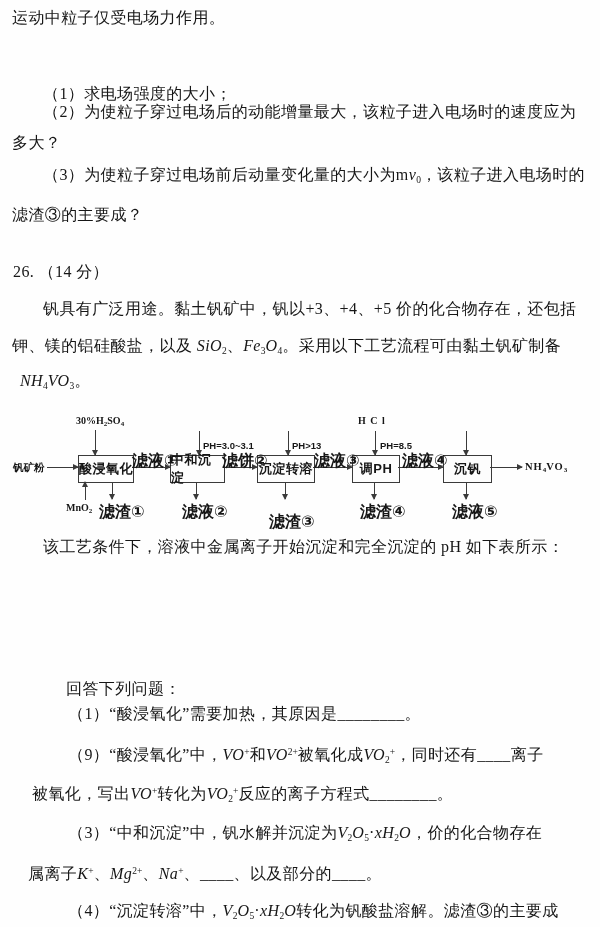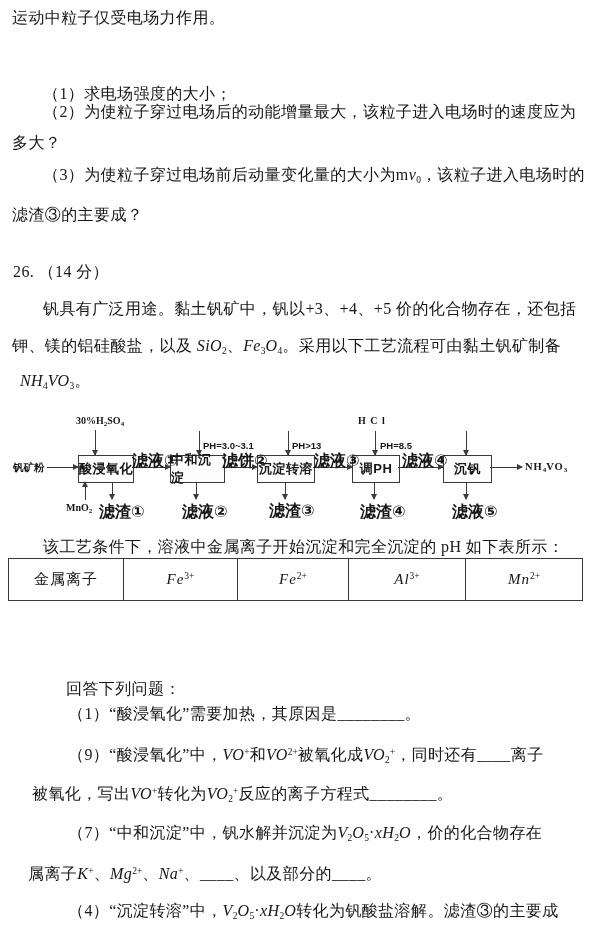--- a/index.html
+++ b/index.html
@@ -108,45 +108,38 @@
   <div class="av up" style="left:85px;top:69px;height:18px"></div>
   <div class="av down" style="left:112px;top:69px;height:17px"></div>
   <div class="av down" style="left:196px;top:69px;height:17px"></div>
   <div class="av down" style="left:285px;top:69px;height:17px"></div>
   <div class="av down" style="left:374px;top:69px;height:17px"></div>
   <div class="av down" style="left:466px;top:69px;height:17px"></div>
 
   <div class="chem" style="left:66px;top:89px"><span>MnO</span><sub>2</sub></div>
   <div class="dlabel" style="left:99px;top:89px">滤渣①</div>
   <div class="dlabel" style="left:182px;top:89px">滤液②</div>
-  <div class="dlabel" style="left:269px;top:88px">滤渣③</div>
+  <div class="dlabel" style="left:269px;top:99px">滤渣③</div>
   <div class="dlabel" style="left:360px;top:89px">滤渣④</div>
   <div class="dlabel" style="left:452px;top:89px">滤液⑤</div>
 </div>
 
 <div class="line" style="left:43px;top:537px">该工艺条件下，溶液中金属离子开始沉淀和完全沉淀的 pH 如下表所示：</div>
 
 <table class="ph-table">
   <colgroup>
     <col style="width:115px">
       <col style="width:114px">
       <col style="width:111px">
     <col style="width:117px">
       <col style="width:117px">
   </colgroup>
   <tbody>
-      <tr class="hdr">
-    <td>金属离子</td>
-    <td><span class="it">Fe</span><sup>3+</sup></td>
-    <td><span class="it">Fe</span><sup>2+</sup></td>
-    <td><span class="it">Al</span><sup>3+</sup></td>
-    <td><span class="it">Mn</span><sup>2+</sup></td>
-  </tr>
 </tbody>
   </table>
 
 <div class="line" style="left:66px;top:679px">回答下列问题：</div>
 <div class="line" style="left:68px;top:704px">（1）“酸浸氧化”需要加热，其原因是________。</div>
 <div class="line" style="left:68px;top:742px"><span>（9）“酸浸氧化”中，</span><span class="it">VO</span><sup>+</sup><span>和</span><span class="it">VO</span><sup>2+</sup><span>被氧化成</span><span class="it">VO</span><sub>2</sub><sup>+</sup><span>，同时还有</span><span>____</span><span>离子</span></div>
 <div class="line" style="left:32px;top:781px"><span>被氧化，写出</span><span class="it">VO</span><sup>+</sup><span>转化为</span><span class="it">VO</span><sub>2</sub><sup>+</sup><span>反应的离子方程式________。</span></div>
-<div class="line" style="left:68px;top:823px"><span>（7）“中和沉淀”中，钒水解并沉淀为</span><span class="it">V</span><sub>2</sub><span class="it">O</span><sub>5</sub><span>·</span><span class="it">xH</span><sub>2</sub><span class="it">O</span><span>，价的化合物存在</span></div>
+<div class="line" style="left:68px;top:823px"><span>（3）“中和沉淀”中，钒水解并沉淀为</span><span class="it">V</span><sub>2</sub><span class="it">O</span><sub>5</sub><span>·</span><span class="it">xH</span><sub>2</sub><span class="it">O</span><span>，价的化合物存在</span></div>
 <div class="line" style="left:28px;top:861px"><span>属离子</span><span class="it">K</span><sup>+</sup><span>、</span><span class="it">Mg</span><sup>2+</sup><span>、</span><span class="it">Na</span><sup>+</sup><span>、____、以及部分的____。</span></div>
 <div class="line" style="left:68px;top:901px"><span>（4）“沉淀转溶”中，</span><span class="it">V</span><sub>2</sub><span class="it">O</span><sub>5</sub><span>·</span><span class="it">xH</span><sub>2</sub><span class="it">O</span><span>转化为钒酸盐溶解。滤渣③的主要成</span></div>
 
 </body></html>

